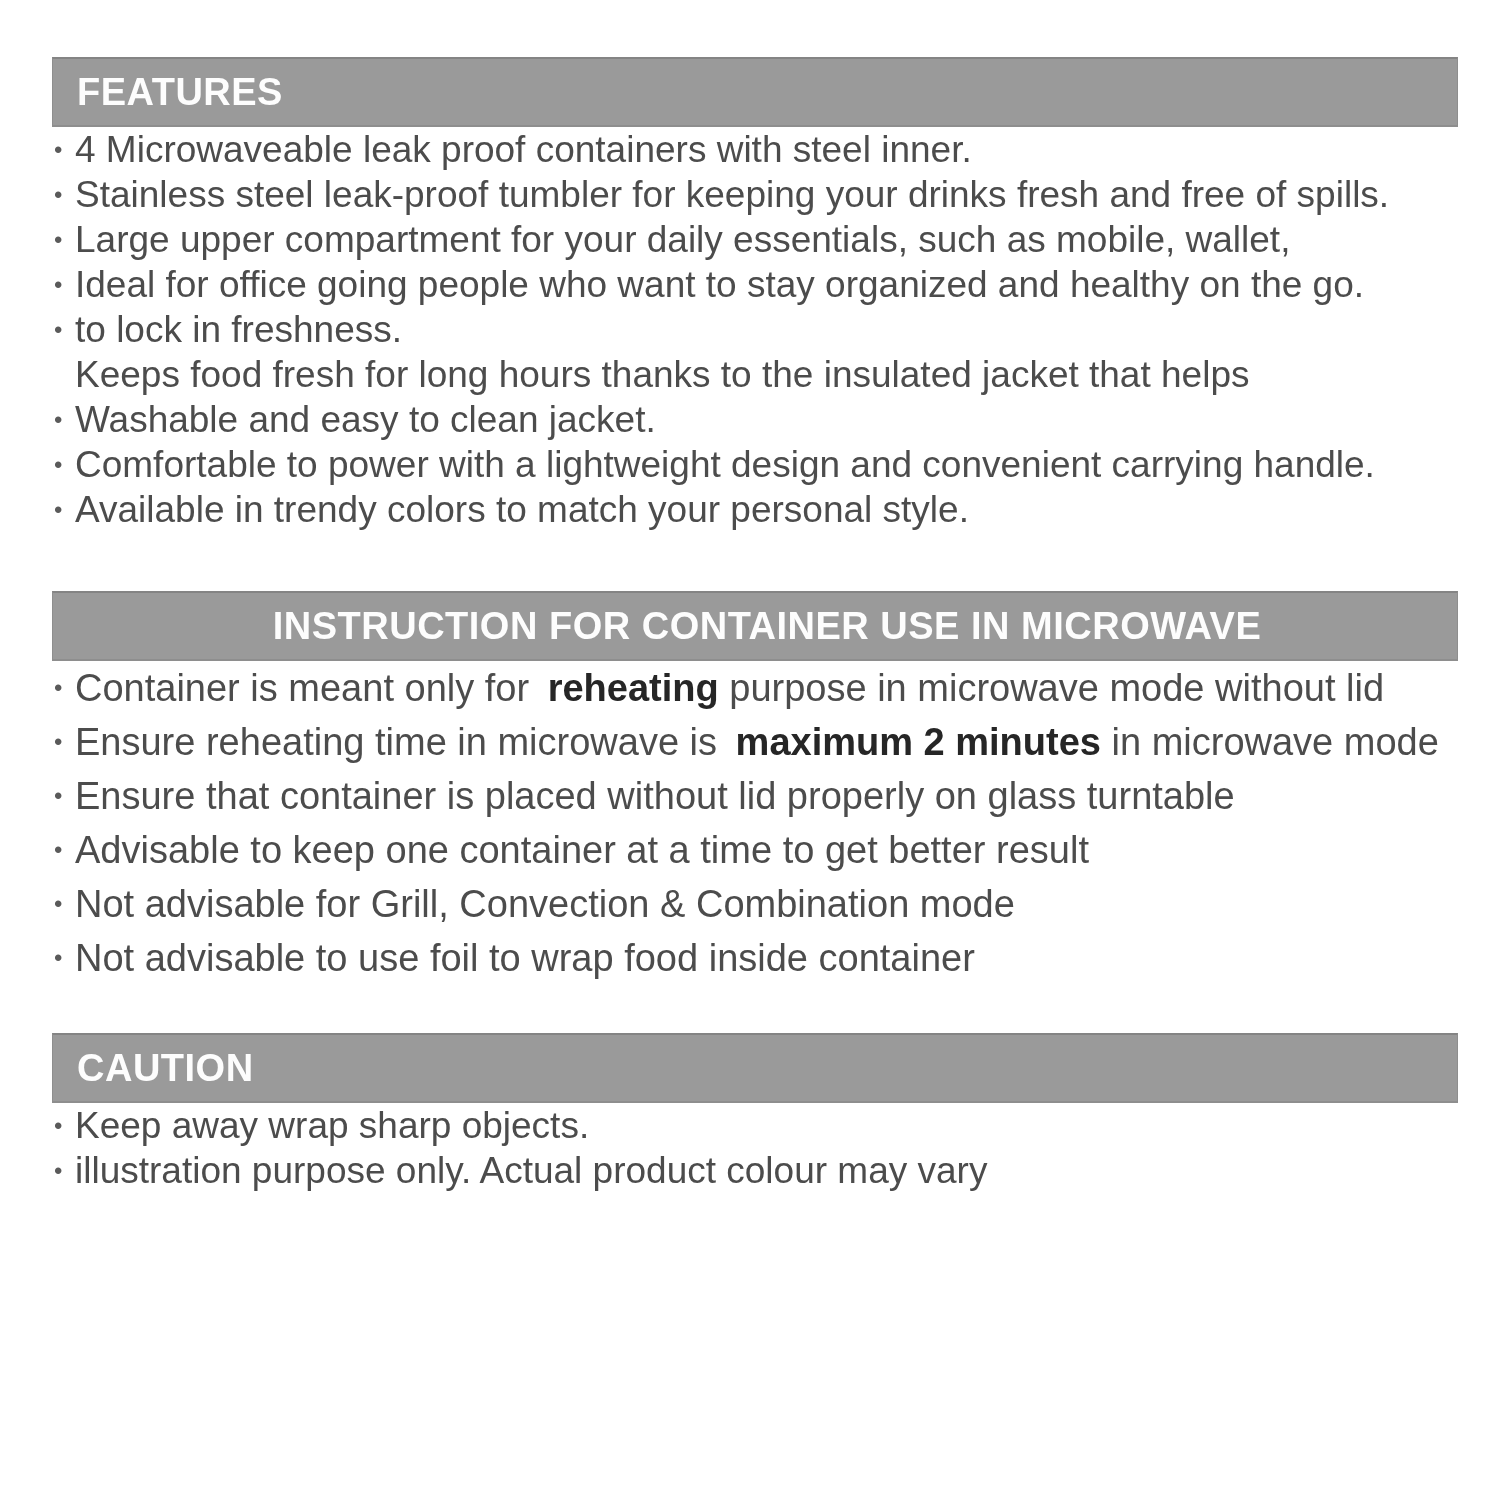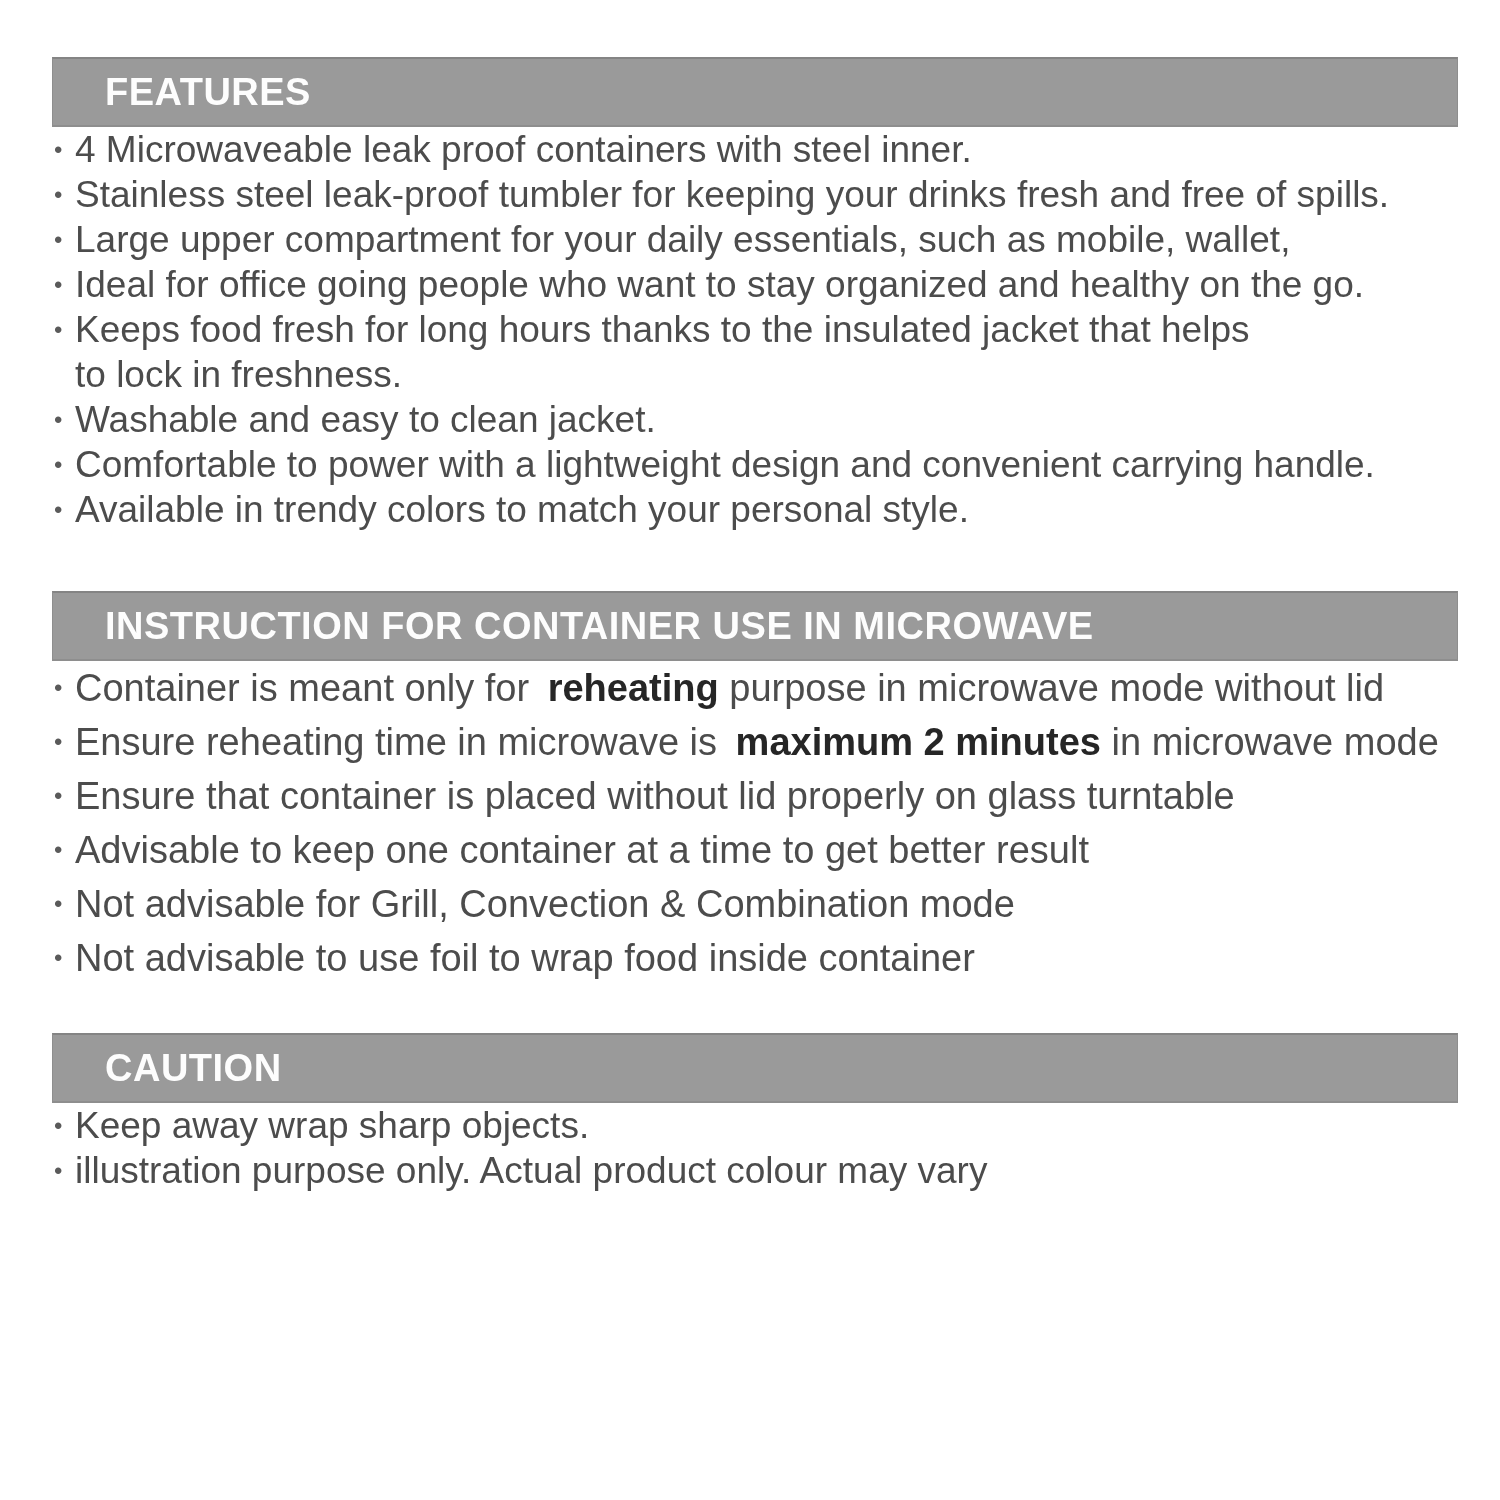--- a/index.html
+++ b/index.html
@@ -21,21 +21,21 @@
 
   .bar {
     background: #9a9a9a;
     border-top: 2px solid #848484;
     border-bottom: 2px solid #8e8e8e;
     border-left: 1px solid #8e8e8e;
     border-right: 1px solid #8e8e8e;
     height: 66px;
     display: flex;
     align-items: center;
-    padding-left: 52px;
+    padding-left: 24px;
     box-sizing: content-box;
   }
   .bar .bar-title {
     color: #fdfdfd;
     font-weight: 700;
     font-size: 38px;
     letter-spacing: 0.5px;
   }
 
   ul.bullets {
@@ -60,21 +60,21 @@
     font-weight: 700;
     color: #262626;
     margin-left: 8px;
   }
 
   
   .features-list { margin-top: 19px; font-size: 37px; }
   .features-list .line, .features-list .marker { line-height: 45px; }
 
   
-  .instruction-bar { margin-top: 59px; }
+  .instruction-bar { margin-top: 59px; justify-content: center; }
   .instruction-list { margin-top: 24px; font-size: 38px; }
   .instruction-list .line, .instruction-list .marker { line-height: 54px; }
 
   
   .caution-bar { margin-top: 48px; }
   .caution-list { margin-top: 22px; font-size: 37px; }
   .caution-list .line, .caution-list .marker { line-height: 45px; }
 </style>
 </head>
 <body>
@@ -97,22 +97,22 @@
         <li>
           <span class="marker">•</span>
           <div class="line"><span>Large upper compartment for your daily essentials, such as mobile, wallet,</span></div>
         </li>
         <li>
           <span class="marker">•</span>
           <div class="line"><span>Ideal for office going people who want to stay organized and healthy on the go.</span></div>
         </li>
         <li>
           <span class="marker">•</span>
+          <div class="line"><span>to lock in freshness.</span></div>
           <div class="line"><span>Keeps food fresh for long hours thanks to the insulated jacket that helps</span></div>
-          <div class="line"><span>to lock in freshness.</span></div>
         </li>
         <li>
           <span class="marker">•</span>
           <div class="line"><span>Washable and easy to clean jacket.</span></div>
         </li>
         <li>
           <span class="marker">•</span>
           <div class="line"><span>Comfortable to power with a lightweight design and convenient carrying handle.</span></div>
         </li>
         <li>

